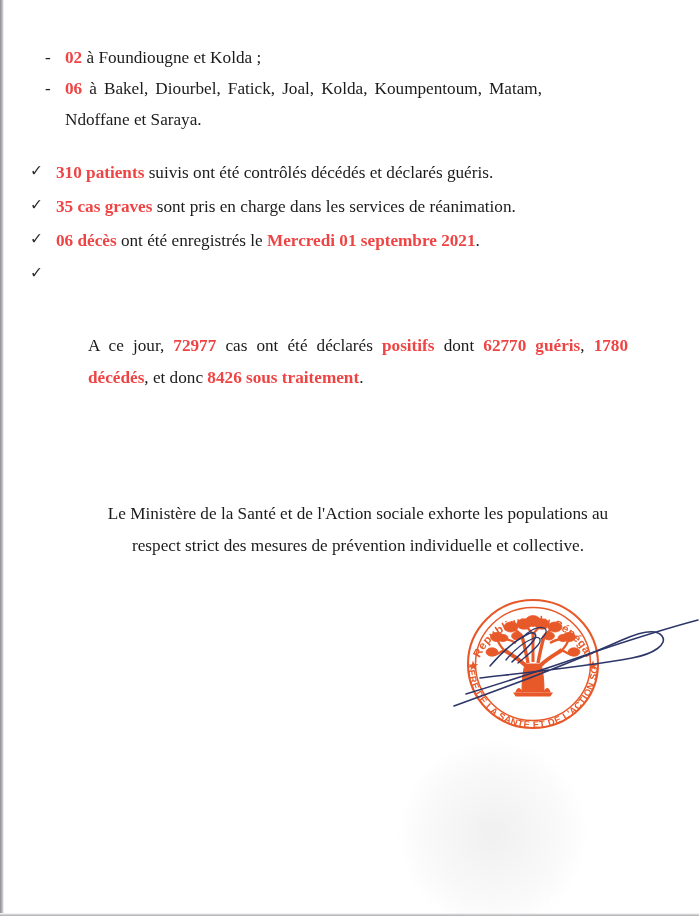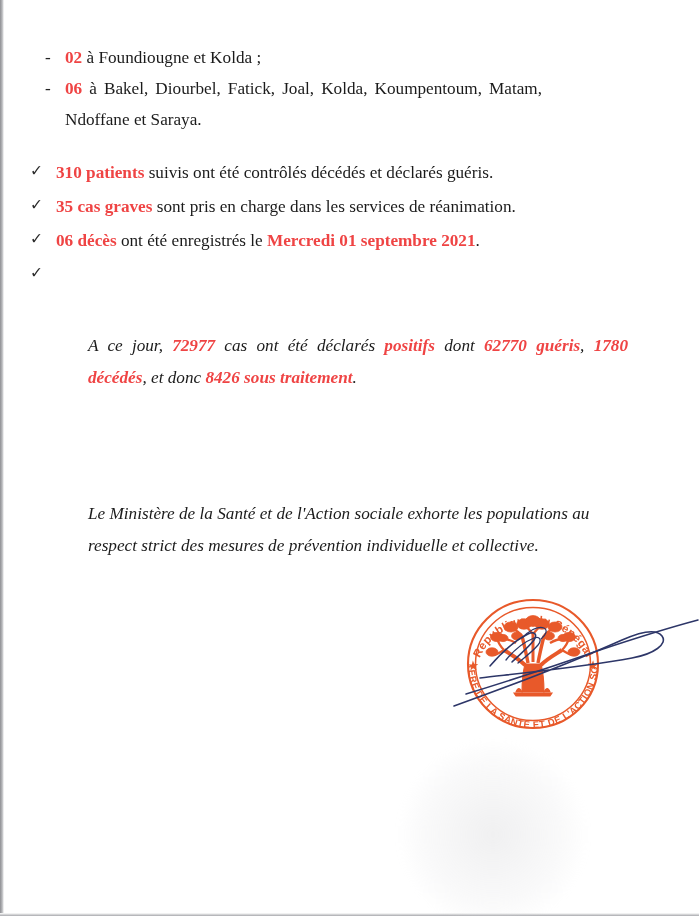--- a/index.html
+++ b/index.html
@@ -104,25 +104,24 @@
 
   
   .para {
     position: absolute;
     width: 540px;
     font-size: 17.2px;
     line-height: 31.5px;
     text-align: justify;
     text-justify: inter-word;
     margin: 0;
-    font-style: italic;
   }
   .para-totals   { left: 88px; top: 330px; }
   .para-vaccine  { left: 88px; top: 413px; }
-  .para-appeal   { left: 88px; top: 498px; text-align: left; }
+  .para-appeal   { left: 88px; top: 498px; text-align: center; }
 
   b, strong { font-weight: bold; color: #ef4444; }
 
   
   .seal {
     position: absolute;
     left: 456px;
     top: 588px;
     width: 154px;
     height: 152px;

